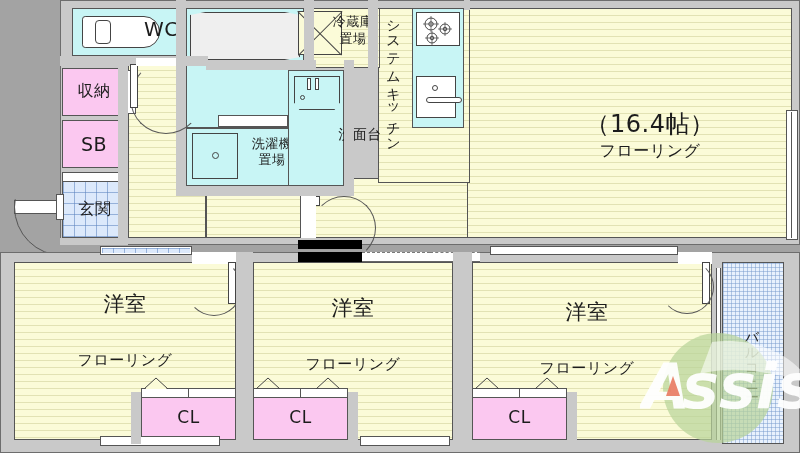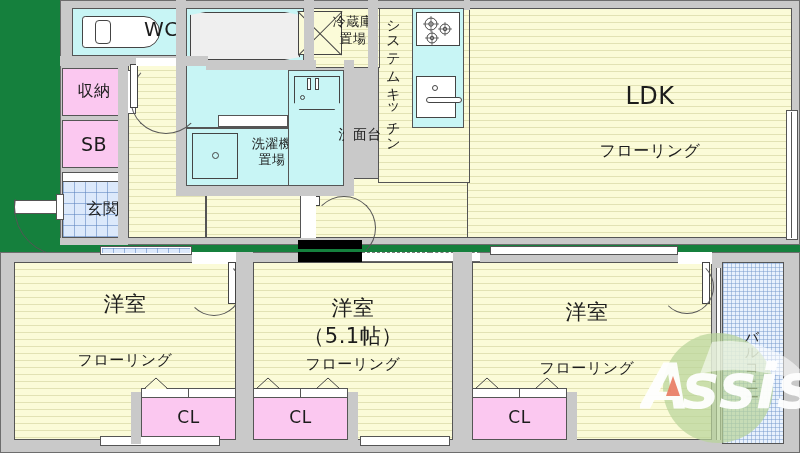--- a/index.html
+++ b/index.html
@@ -1,18 +1,18 @@
 <!DOCTYPE html>
 <html><head>
 <meta charset="utf-8">
 <style>
   html,body{margin:0;padding:0;background:#ffffff;}
   body{width:800px;height:453px;overflow:hidden;
        font-family:"DejaVu Sans","Liberation Sans",sans-serif;}
-  #plan{position:relative;width:800px;height:453px;background:#15803d;}
+  #plan{position:relative;width:800px;height:453px;background:#a3a3a3;}
   .wallp{position:absolute;background:#c9c9c9;box-sizing:border-box;}
   .room{position:absolute;box-sizing:border-box;border:1px solid #555;}
   .wood{background:
       repeating-linear-gradient(to bottom,
         #fbfbd8 0px,#fbfbd8 6px,#e2e2b4 6px,#e2e2b4 7px);}
   .cyan{background:#c8f5f5;}
   .pink{background:#fbc8f0;}
   .white{background:#ffffff;}
   .tile{background-color:#dce9fb;
      background-image:
@@ -63,21 +63,21 @@
 
   <div class="room pink" style="left:62px;top:68px;width:64px;height:48px;"></div>
   <div class="lbl" style="left:62px;top:82px;width:64px;font-size:16px;">収納</div>
   <div class="opening" style="left:126px;top:70px;width:10px;height:44px;border:1px solid #555;"></div>
 
   <div class="room pink" style="left:62px;top:120px;width:64px;height:48px;"></div>
   <div class="lbl" style="left:62px;top:133px;width:64px;font-size:19px;">SB</div>
 
   <div class="room tile" style="left:62px;top:180px;width:66px;height:58px;"></div>
   <div class="room white" style="left:62px;top:172px;width:66px;height:10px;border:1px solid #555;"></div>
-  <div class="lbl" style="left:70px;top:200px;width:66px;font-size:16px;">玄関</div>
+  <div class="lbl" style="left:62px;top:200px;width:66px;font-size:16px;">玄関</div>
 
   <div class="room white" style="left:14px;top:200px;width:48px;height:14px;border:1px solid #555;"></div>
   <div class="arc" style="left:14px;top:158px;width:96px;height:96px;border-color:#555;clip-path:polygon(0 42%,52% 42%,52% 100%,0 100%);"></div>
   <div class="opening" style="left:56px;top:194px;width:8px;height:26px;background:#fff;border:1px solid #555;"></div>
 
   <div class="room cyan" style="left:186px;top:8px;width:118px;height:120px;"></div>
 
   <div class="fixture" style="left:190px;top:12px;width:110px;height:48px;background:#efefef;
               clip-path:polygon(0 6%,14% 0,86% 0,100% 6%,100% 94%,86% 100%,14% 100%,0 94%);
               border:1px solid #444;"></div>
@@ -174,21 +174,20 @@
   <div class="winline" style="left:100px;top:246px;width:92px;height:9px;border:1px solid #555;"></div>
   <div class="tile" style="position:absolute;left:102px;top:248px;width:88px;height:5px;"></div>
 
   <div class="opening" style="left:192px;top:252px;width:48px;height:12px;background:#fff;"></div>
   <div class="doorleaf" style="left:228px;top:262px;width:8px;height:42px;"></div>
   <div class="arc" style="left:186px;top:260px;width:54px;height:54px;border-color:#555;
               border-top-color:transparent;border-left-color:transparent;"></div>
 
   <div class="room wood" style="left:253px;top:262px;width:200px;height:178px;"></div>
   <div class="lbl" style="left:253px;top:296px;width:200px;font-size:21px;">洋室</div>
-  <div class="lbl" style="left:253px;top:324px;width:200px;font-size:21px;">（5.1帖）</div>
   <div class="lbl" style="left:253px;top:356px;width:200px;font-size:15px;">フローリング</div>
   <div class="room pink" style="left:253px;top:396px;width:95px;height:44px;"></div>
   <div class="lbl" style="left:253px;top:407px;width:95px;font-size:17px;">CL</div>
   <div class="room white" style="left:253px;top:388px;width:95px;height:10px;"></div>
   <div class="wallp" style="left:300px;top:388px;width:1px;height:10px;background:#555;"></div>
   <svg style="position:absolute;left:255px;top:377px;width:26px;height:12px;">
     <polyline points="1,12 13,1 25,12" fill="none" stroke="#444" stroke-width="1"></polyline>
   </svg>
   <svg style="position:absolute;left:315px;top:377px;width:26px;height:12px;">
     <polyline points="1,12 13,1 25,12" fill="none" stroke="#444" stroke-width="1"></polyline>
@@ -232,15 +231,15 @@
   <svg id="wm" viewBox="0 0 170 125">
     <circle cx="78" cy="58" r="55" fill="#b9d49a" opacity="0.72"></circle>
     <path d="M72 12 C120 6 160 30 168 52 C120 40 92 36 60 44 Z" fill="#ffffff" opacity="0.55"></path>
     <g font-family="DejaVu Sans, sans-serif" font-size="62" font-weight="bold" font-style="italic">
       <text x="2" y="78" fill="#ffffff" opacity="0.95">A</text>
       <text x="42" y="78" fill="#ffffff" opacity="0.95">ssist</text>
     </g>
     <path d="M26 66 L33 46 L40 66 Z" fill="#e8795f" opacity="0.9"></path>
   </svg>
 
-<div class="lbl" style="left: 500px; top: 82px; width: 300px; font-size: 24px;">LDK</div>
+    <div class="lbl" style="left: 500px; top: 110px; width: 300px; font-size: 24px;">（16.4帖）</div>
     <div class="lbl" style="left: 500px; top: 142px; width: 300px; font-size: 16px;">フローリング</div>
   </div>
 
 </body></html>

